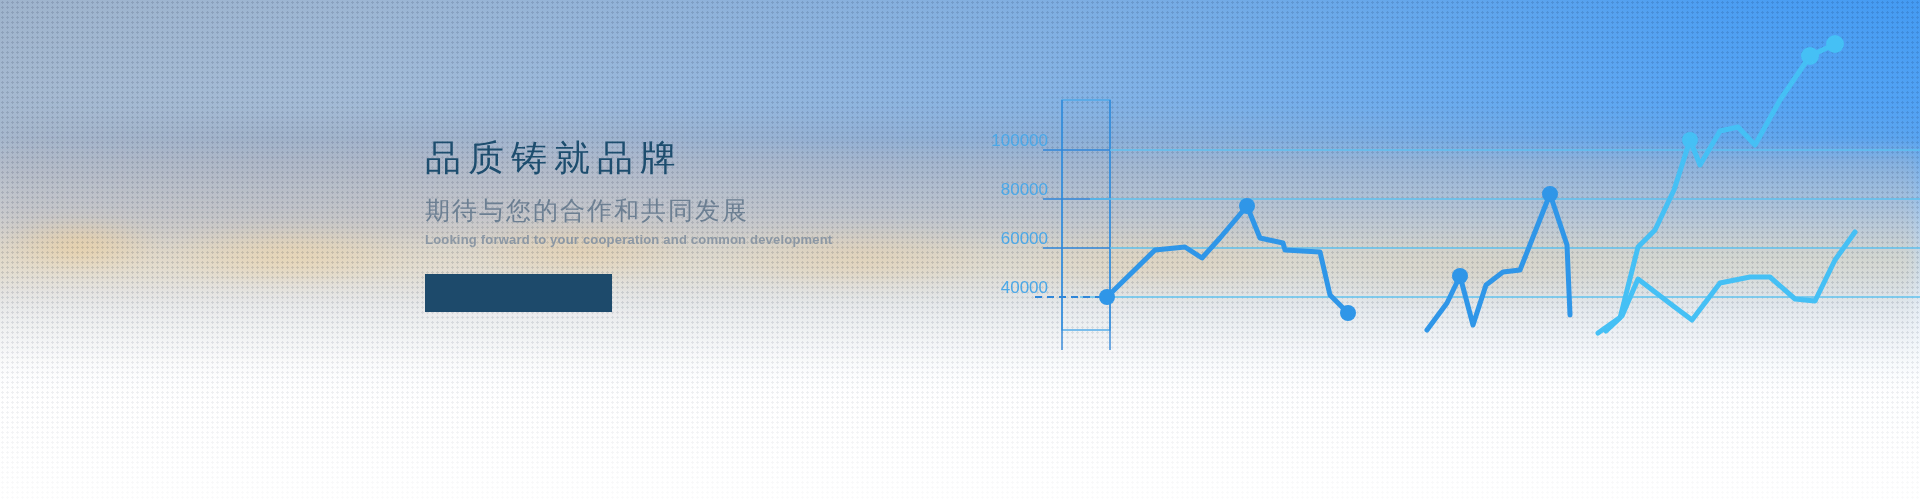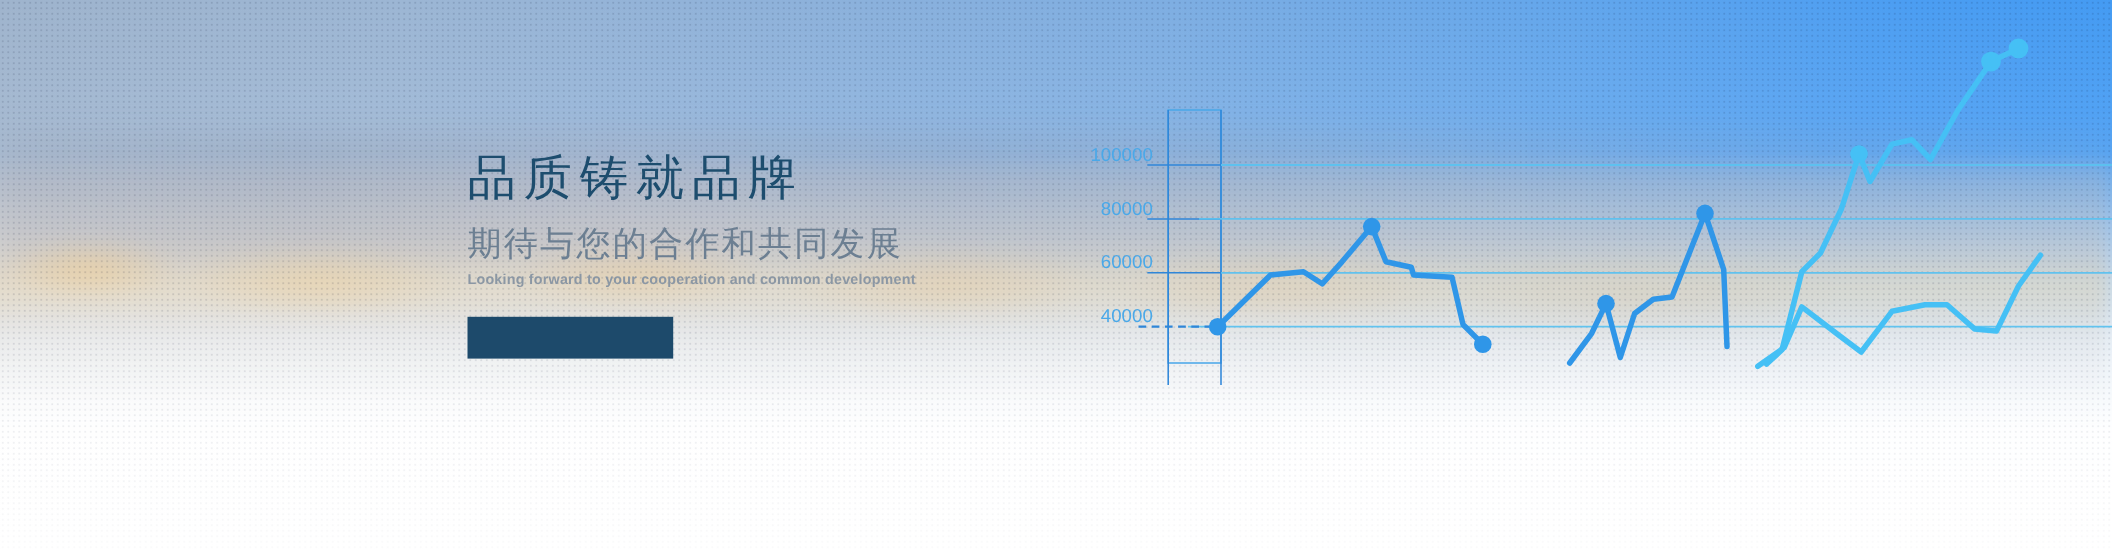--- a/index.html
+++ b/index.html
@@ -84,31 +84,31 @@
   }
 
   
   .copy{
     position:absolute;
     left:425px;
     top:140px;
     width:520px;
   }
   .title{
-    font-size:44px;
+    font-size:36px;
     line-height:1;
     letter-spacing:7px;
     color:#1d4d6e;
     font-weight:400;
     margin:0;
     white-space:nowrap;
   }
   .subtitle{
     margin:22px 0 0 0;
-    font-size:31px;
+    font-size:25px;
     line-height:1;
     letter-spacing:2px;
     color:#6c7f92;
     font-weight:400;
     white-space:nowrap;
   }
   .subtitle-en{
     margin:10px 0 0 0;
     font-size:13px;
     line-height:1;

